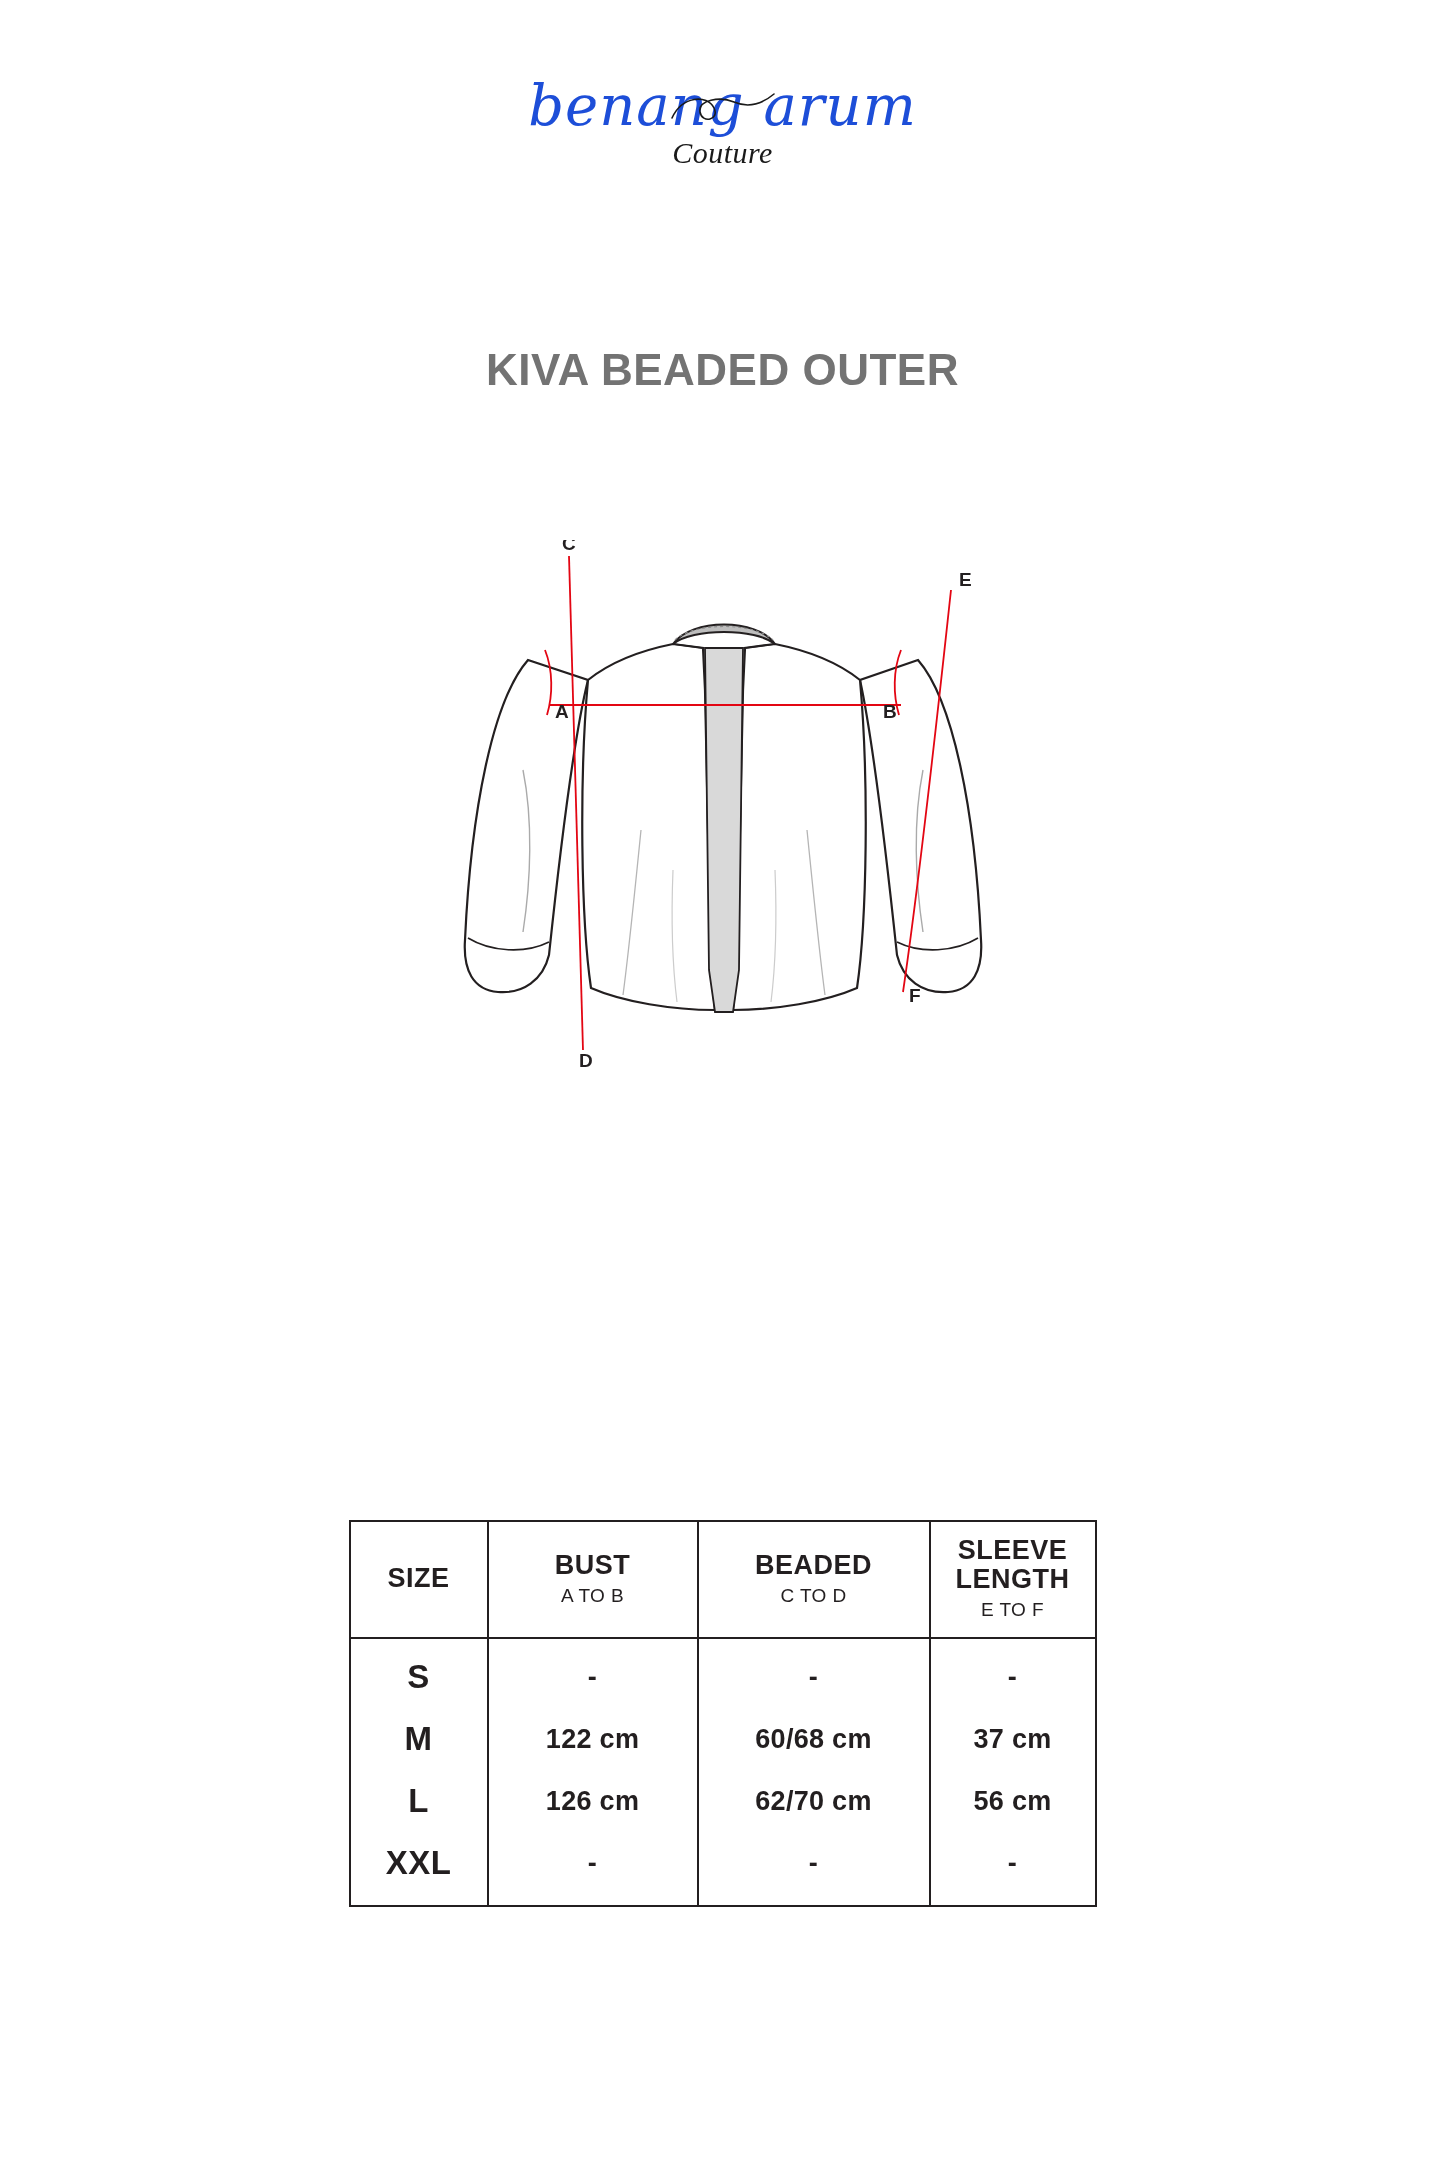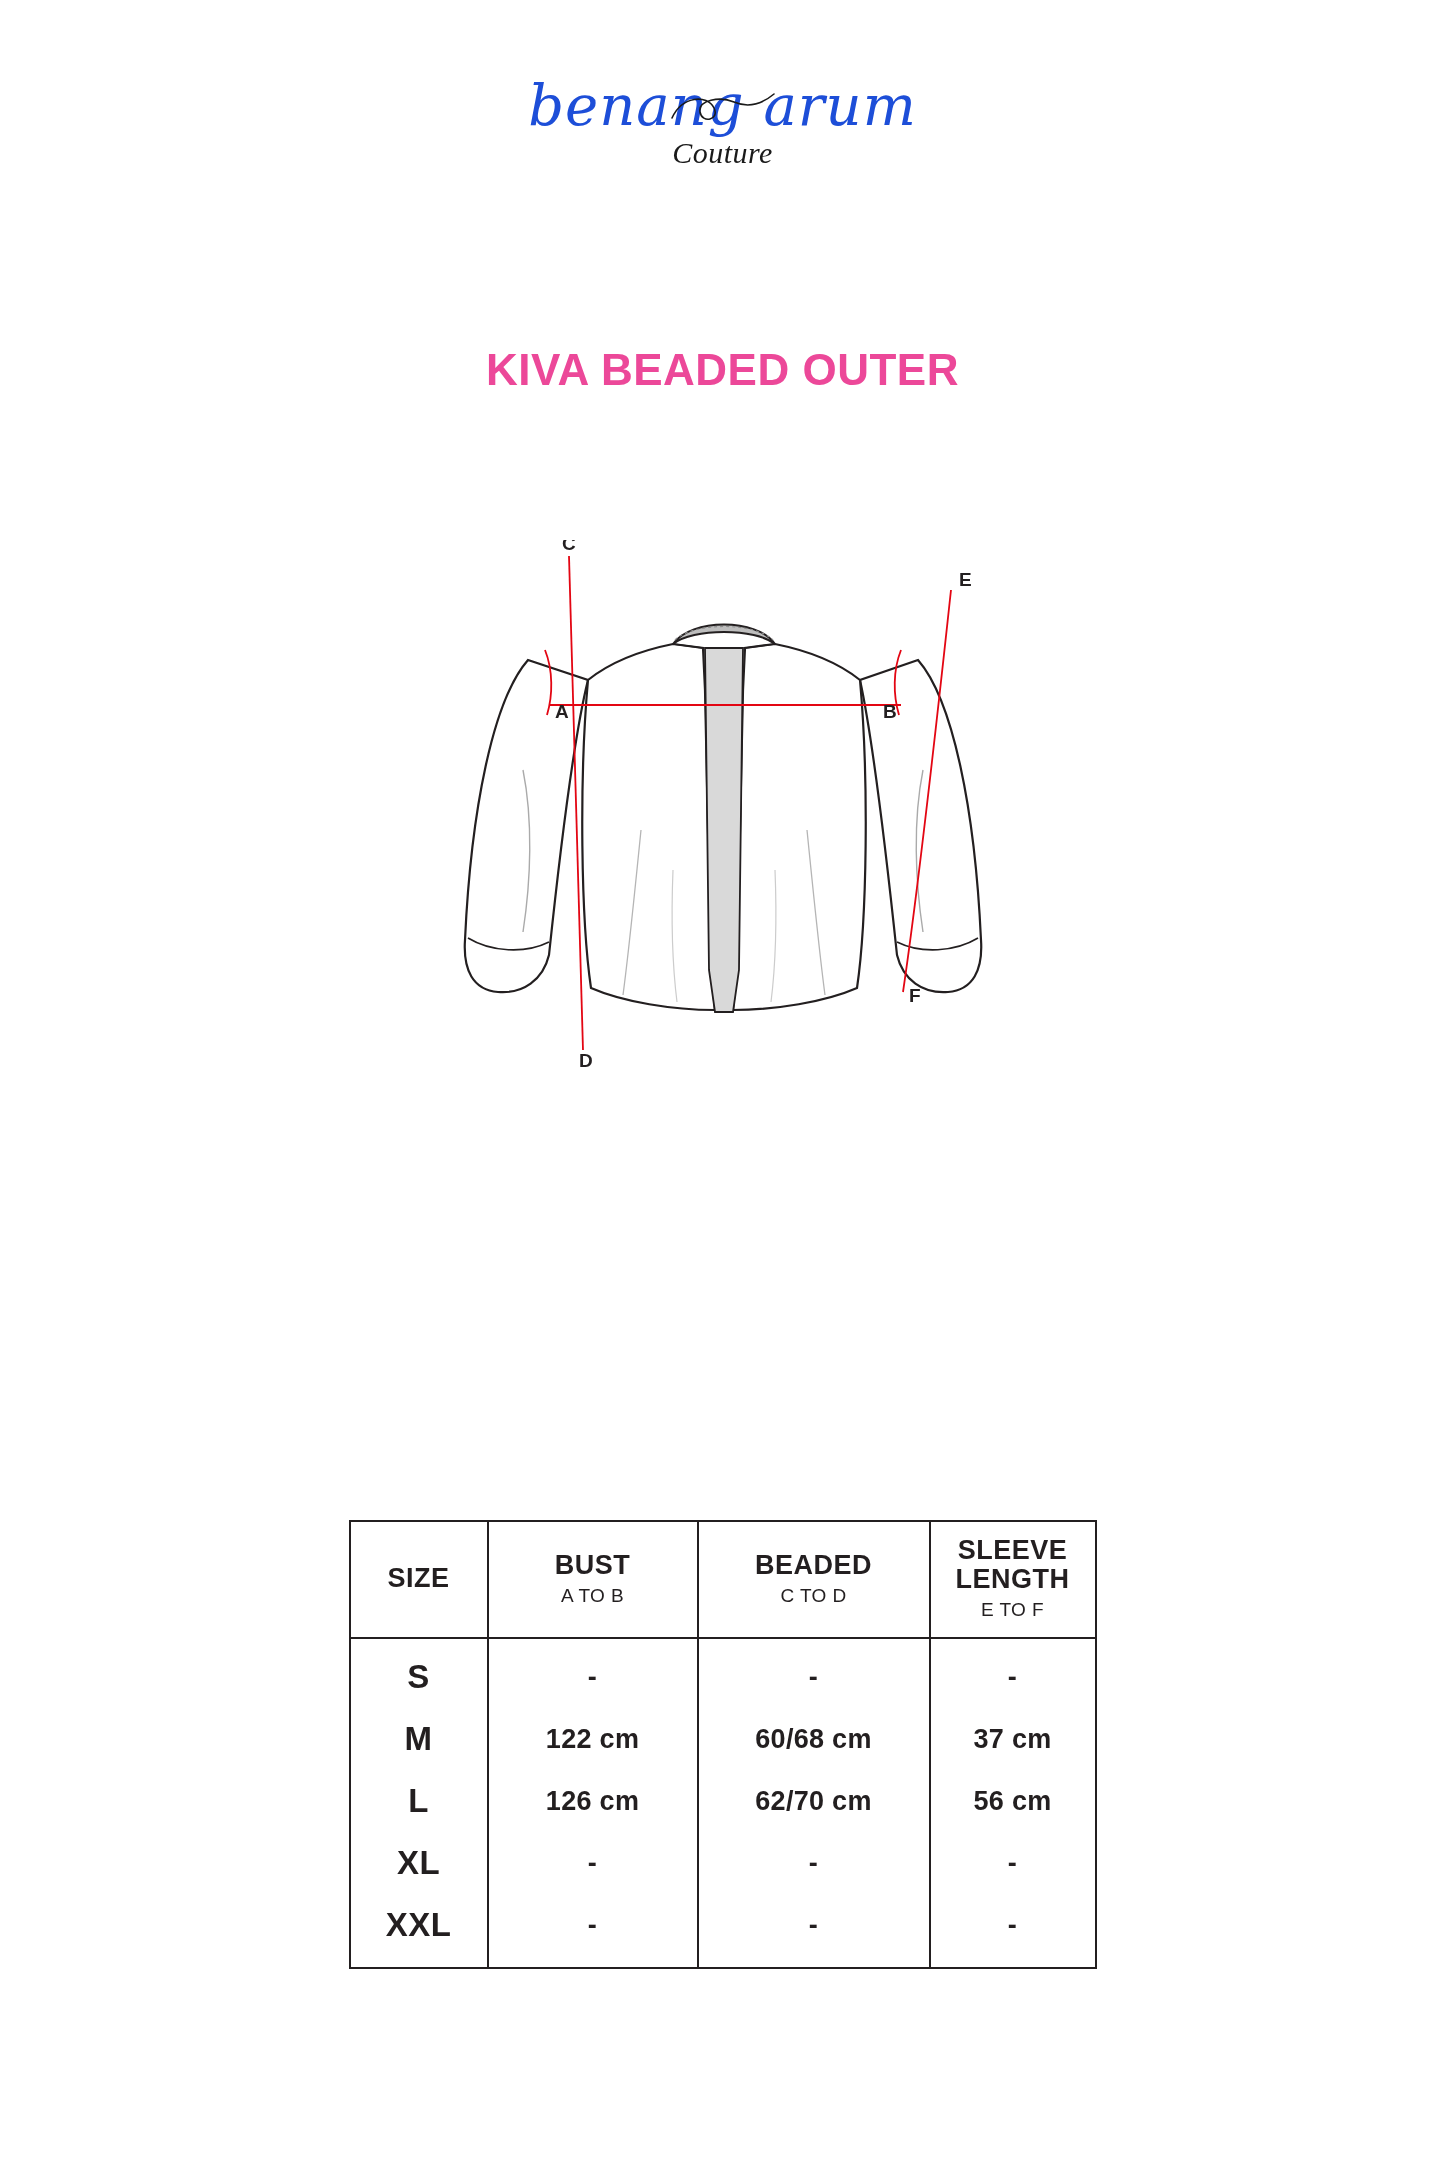--- a/index.html
+++ b/index.html
@@ -55,21 +55,21 @@
   
   .page-title {
     position: absolute;
     top: 345px;
     left: 0;
     width: 100%;
     text-align: center;
     font-size: 44px;
     font-weight: bold;
     letter-spacing: 0.5px;
-    color: #ec4899;
+    color: #737373;
   }
 
   
   .illustration {
     position: absolute;
     top: 540px;
     left: 50%;
     transform: translateX(-50%);
     width: 700px;
     height: 560px;
@@ -242,26 +242,20 @@
         <td class="size-val">122 cm</td>
         <td class="size-val">60/68 cm</td>
         <td class="size-val">37 cm</td>
       </tr>
       <tr>
         <td class="size-label">L</td>
         <td class="size-val">126 cm</td>
         <td class="size-val">62/70 cm</td>
         <td class="size-val">56 cm</td>
       </tr>
-      <tr>
-        <td class="size-label">XL</td>
-        <td class="size-val">-</td>
-        <td class="size-val">-</td>
-        <td class="size-val">-</td>
-      </tr>
       <tr class="last-body">
         <td class="size-label">XXL</td>
         <td class="size-val">-</td>
         <td class="size-val">-</td>
         <td class="size-val">-</td>
       </tr>
     </tbody>
   </table>
 </div>
 

